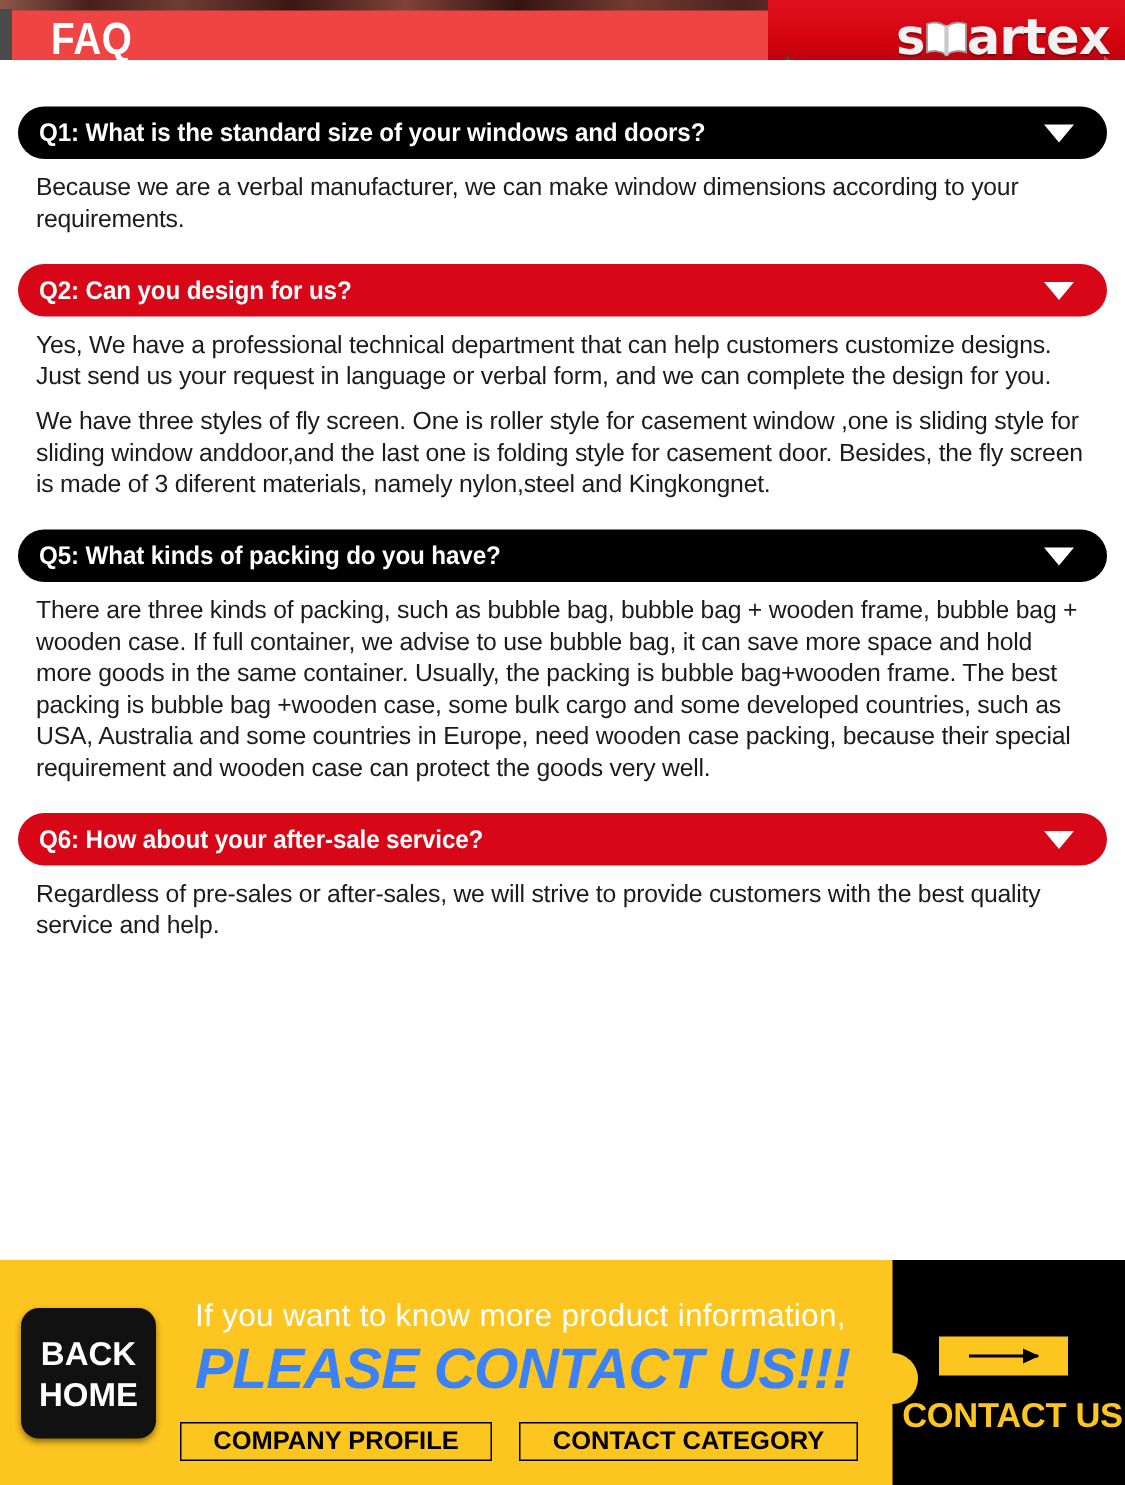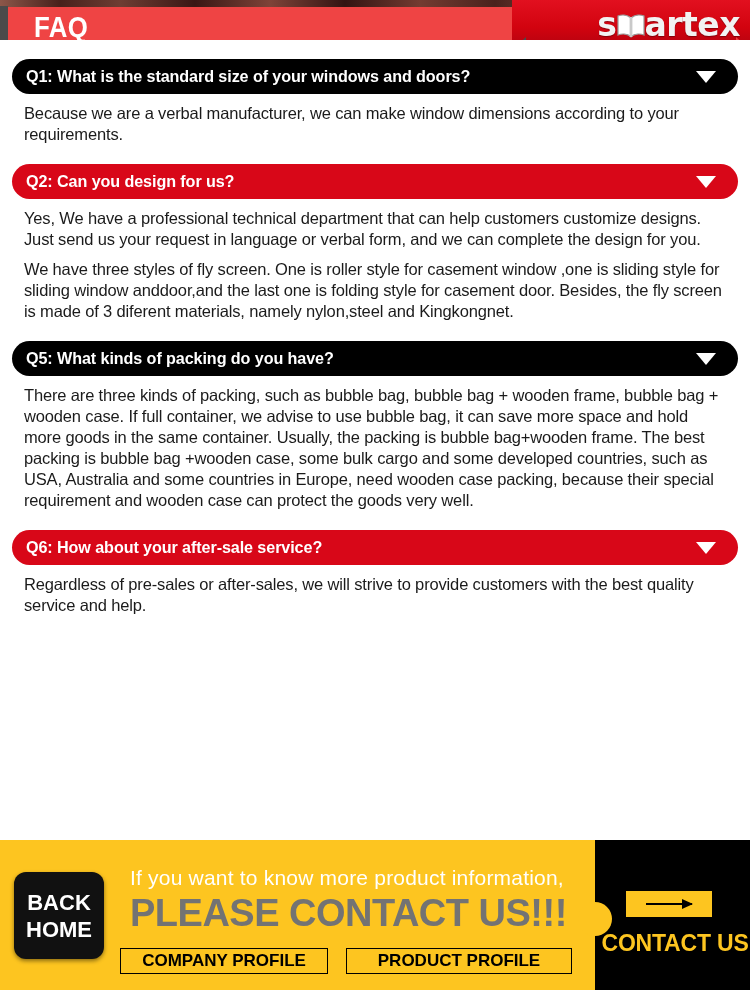--- a/index.html
+++ b/index.html
@@ -89,21 +89,21 @@
     white-space: nowrap;
   }
   .logo-book {
     display: inline-block;
     vertical-align: -4px;
     margin: 0 -1px;
   }
 
   
   .faq-wrap {
-    padding: 0 12px;
+    padding: 12px 12px;
     box-sizing: border-box;
     width: 750px;
   }
   .faq-item { margin-bottom: 0; }
 
   .faq-q {
     position: relative;
     height: 35px;
     border-radius: 18px;
     margin-top: 19px;
@@ -200,25 +200,26 @@
     top: 26px;
     color: #ffffff;
     font-size: 21px;
     font-family: "Liberation Sans", sans-serif;
     letter-spacing: .2px;
   }
   .footer-line2 {
     position: absolute;
     left: 130px;
     top: 52px;
-    color: #737373;
+    color: #3b82f6;
     font-size: 38px;
     font-weight: bold;
     font-family: "Liberation Sans", sans-serif;
     letter-spacing: -0.5px;
+    font-style: italic;
   }
   .pill {
     position: absolute;
     top: 108px;
     height: 26px;
     border: 1.5px solid #000000;
     background: #fdc520;
     color: #000000;
     font-size: 17px;
     font-weight: bold;
@@ -340,19 +341,19 @@
 
   <div class="back-home">
     <span>BACK</span>
     <span>HOME</span>
   </div>
 
   <div class="footer-line1">If you want to know more product information,</div>
   <div class="footer-line2">PLEASE CONTACT US!!!</div>
 
   <div class="pill pill-company">COMPANY PROFILE</div>
-  <div class="pill pill-product">PRODUCT PROFILE</div>
+  <div class="pill pill-product">CONTACT CATEGORY</div>
 
   <div class="contact-arrow-btn">
     <span class="arrow-glyph"></span>
   </div>
   <div class="contact-label">CONTACT US</div>
 </div>
 
 </body></html>

